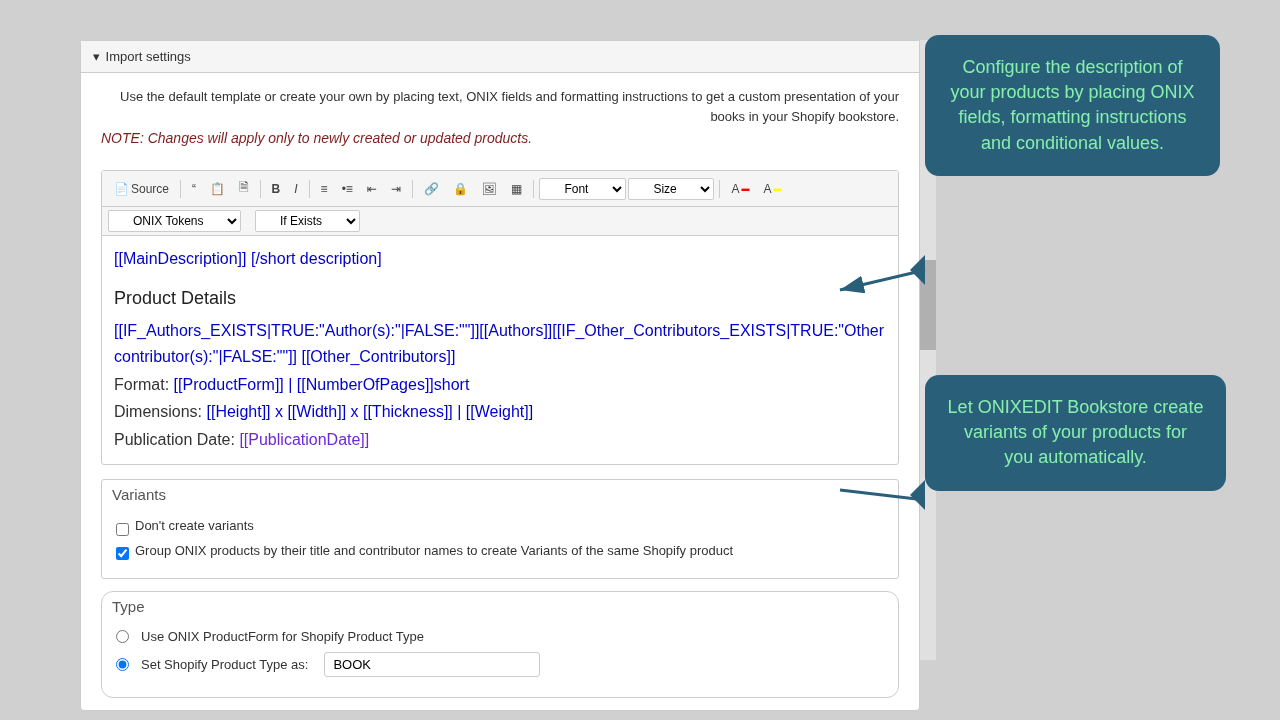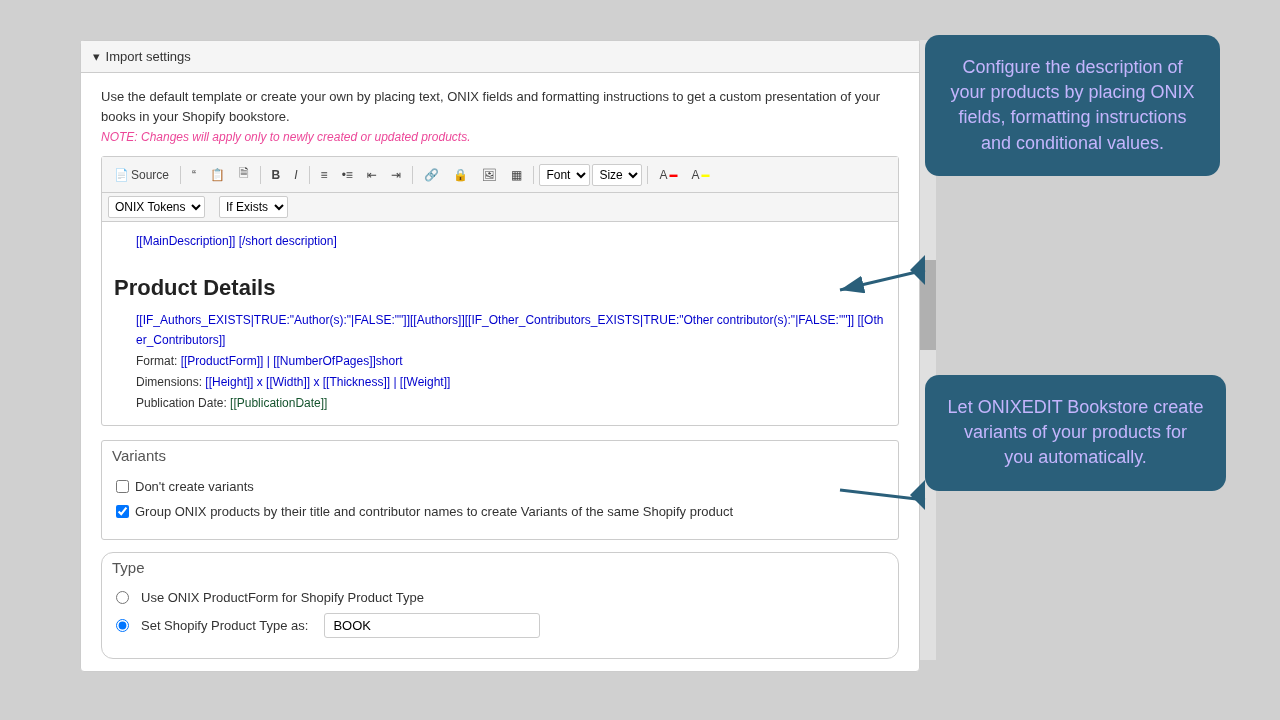--- a/index.html
+++ b/index.html
@@ -35,27 +35,28 @@
 
     .section-body {
       padding: 14px 20px;
     }
 
     .intro-text {
       font-size: 13px;
       color: #333;
       line-height: 1.5;
       margin-bottom: 4px;
+      text-align: right;
     }
 
     .intro-note {
-      font-size: 12px;
-      color: #ec4899;
+      font-size: 14px;
+      color: #7f1d1d;
       font-style: italic;
-      margin-bottom: 12px;
+      margin-bottom: 24px;
     }
 
     
     .editor-area {
       border: 1px solid #ccc;
       border-radius: 3px;
     }
 
     .toolbar {
       background: #f5f5f5;
@@ -84,21 +85,21 @@
       width: 1px;
       height: 18px;
       background: #ccc;
       margin: 0 3px;
     }
 
     .toolbar-select {
       font-size: 12px;
       border: 1px solid #ccc;
       border-radius: 2px;
-      padding: 2px 2px;
+      padding: 2px 20px;
       background: #fff;
       cursor: pointer;
     }
 
     .toolbar-row2 {
       background: #f5f5f5;
       border-bottom: 1px solid #ccc;
       padding: 3px 6px;
       display: flex;
       align-items: center;
@@ -109,30 +110,29 @@
     .editor-content {
       padding: 10px 12px;
       min-height: 180px;
       font-size: 13px;
       color: #0000aa;
       line-height: 1.6;
     }
 
     .editor-content .product-details-heading {
       color: #222;
-      font-size: 22px;
-      font-weight: bold;
-      margin: 19px 0 6px 0;
+      font-size: 18px;
+      font-weight: normal;
+      margin: 12px 0 6px 0;
     }
 
     .editor-content .field-line {
       color: #0000cc;
-      font-size: 12px;
+      font-size: 16px;
       margin-bottom: 2px;
-      margin-left: 22px;
     }
 
     .editor-content .label-text {
       color: #333;
     }
 
     
     .subsection {
       border: 1px solid #ccc;
       border-radius: 3px;
@@ -144,21 +144,21 @@
       font-size: 15px;
       color: #555;
     }
 
     .subsection-body {
       padding: 8px 14px 12px 14px;
     }
 
     .checkbox-row {
       display: flex;
-      align-items: flex-start;
+      align-items: flex-end;
       gap: 6px;
       font-size: 13px;
       color: #333;
       margin-bottom: 6px;
       line-height: 1.4;
     }
 
     .checkbox-row input[type="checkbox"] {
       margin-top: 2px;
       flex-shrink: 0;
@@ -188,21 +188,21 @@
       width: 216px;
       margin-left: 4px;
     }
 
     
     .bubble {
       position: absolute;
       background: #2a5f7a;
       border-radius: 14px;
       padding: 20px 22px;
-      color: #c4b5fd;
+      color: #86efac;
       font-size: 18px;
       line-height: 1.4;
       text-align: center;
     }
 
     .bubble1 {
       top: 35px;
       left: 925px;
       width: 295px;
     }
@@ -292,21 +292,21 @@
           <option>If Exists</option>
         </select>
       </div>
 
       <div class="editor-content">
         <div class="field-line">[[MainDescription]] [/short description]</div>
         <div class="product-details-heading">Product Details</div>
         <div class="field-line" style="word-break: break-all;">[[IF_Authors_EXISTS|TRUE:"Author(s):"|FALSE:""]][[Authors]][[IF_Other_Contributors_EXISTS|TRUE:"Other contributor(s):"|FALSE:""]] [[Other_Contributors]]</div>
         <div class="field-line"><span class="label-text">Format: </span><span style="color:#0000cc;">[[ProductForm]] | [[NumberOfPages]]short</span></div>
         <div class="field-line"><span class="label-text">Dimensions: </span><span style="color:#0000cc;">[[Height]] x [[Width]] x [[Thickness]] | [[Weight]]</span></div>
-        <div class="field-line"><span class="label-text">Publication Date: </span><span style="color:#14532d;">[[PublicationDate]]</span></div>
+        <div class="field-line"><span class="label-text">Publication Date: </span><span style="color:#6d28d9;">[[PublicationDate]]</span></div>
       </div>
     </div>
   </div>
 
   <div class="subsection">
     <div class="subsection-header">Variants</div>
     <div class="subsection-body">
       <div class="checkbox-row">
         <input type="checkbox" style="">
         <label>Don't create variants</label>

